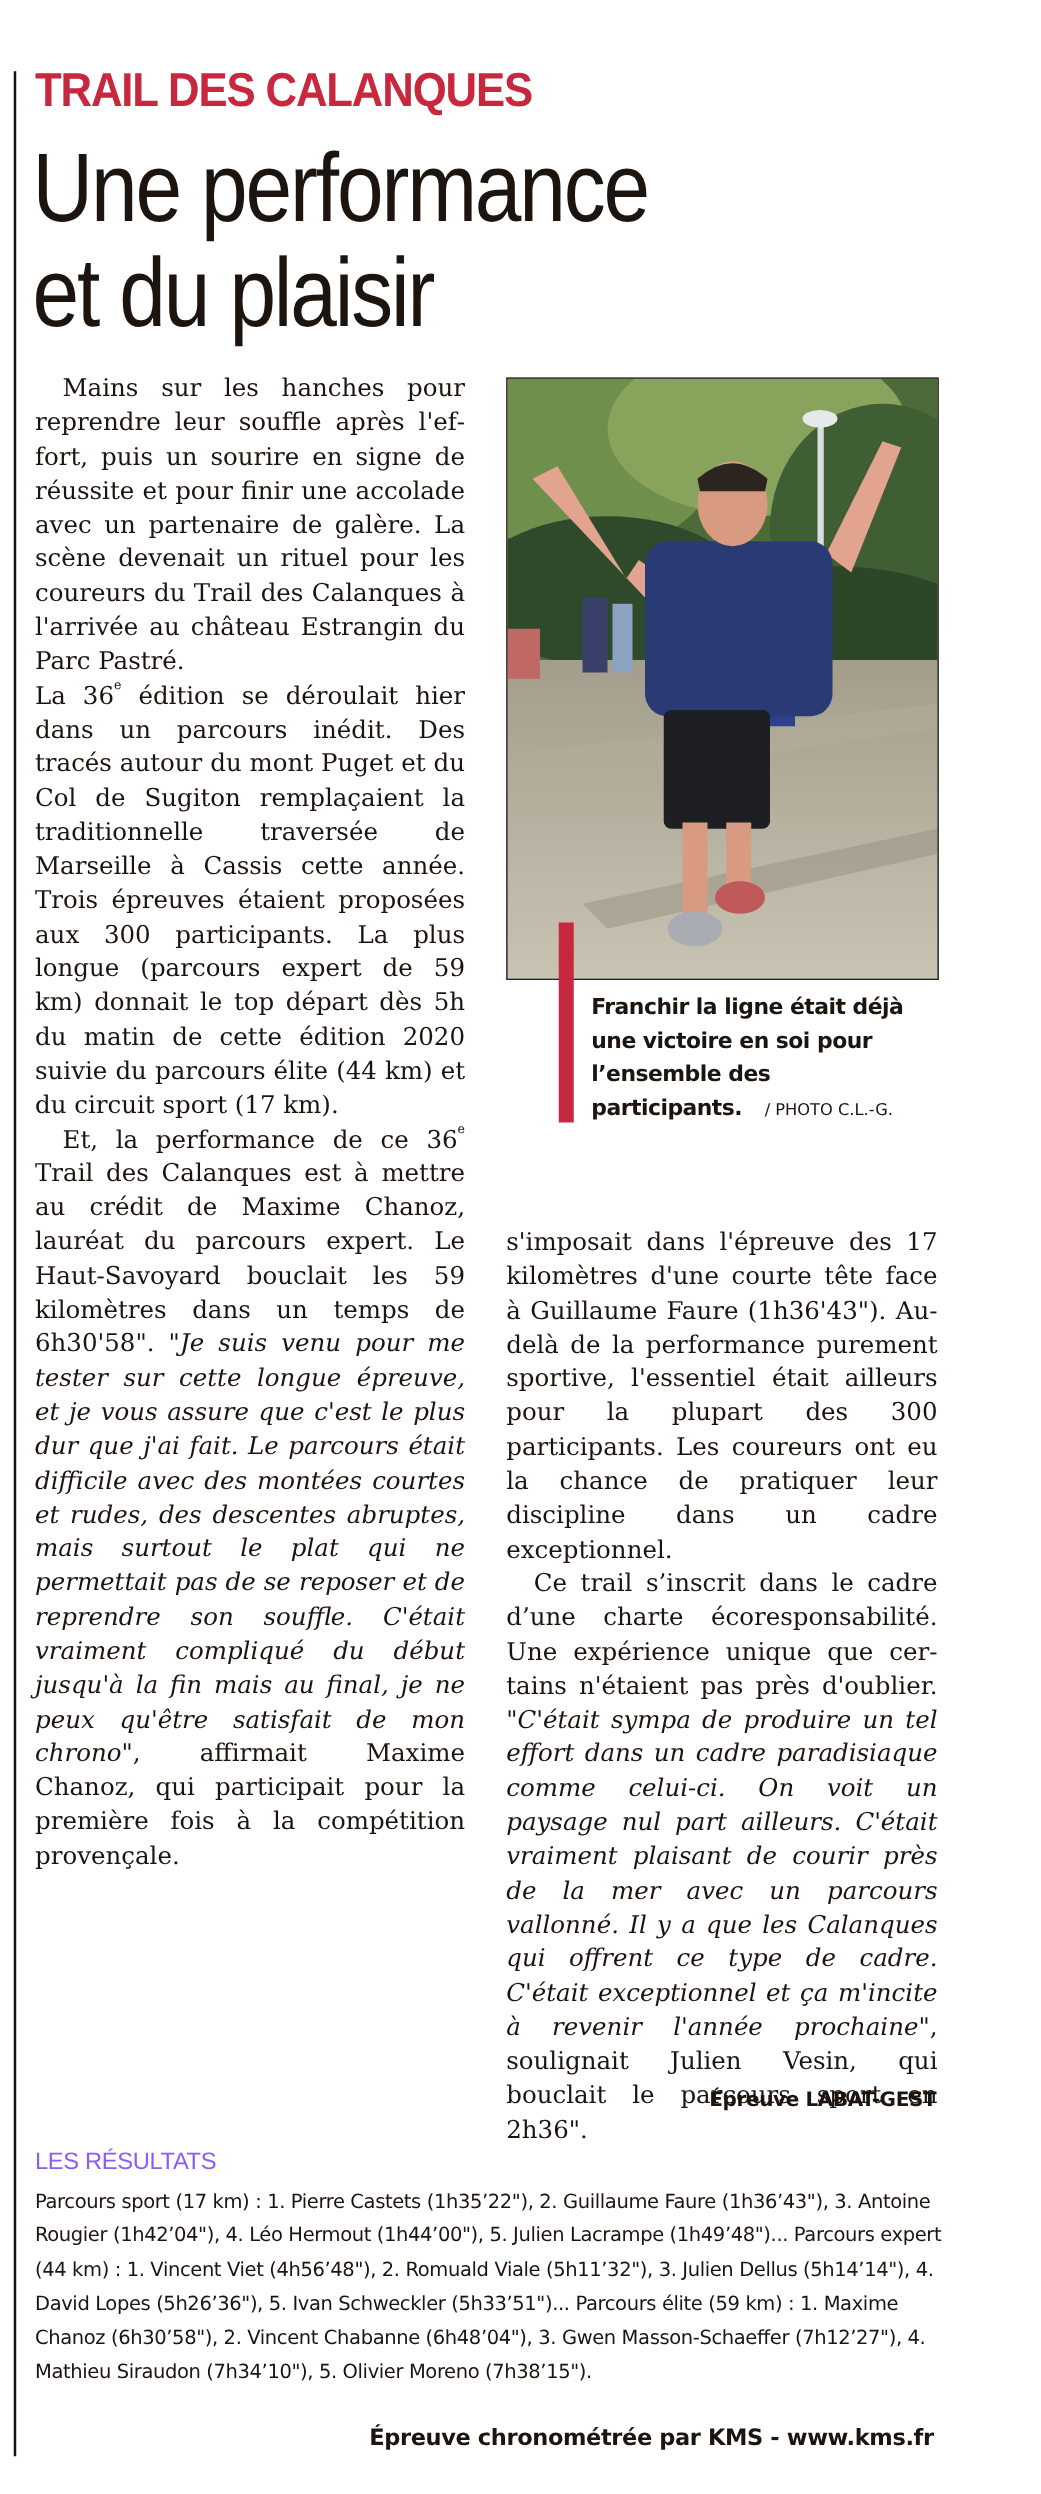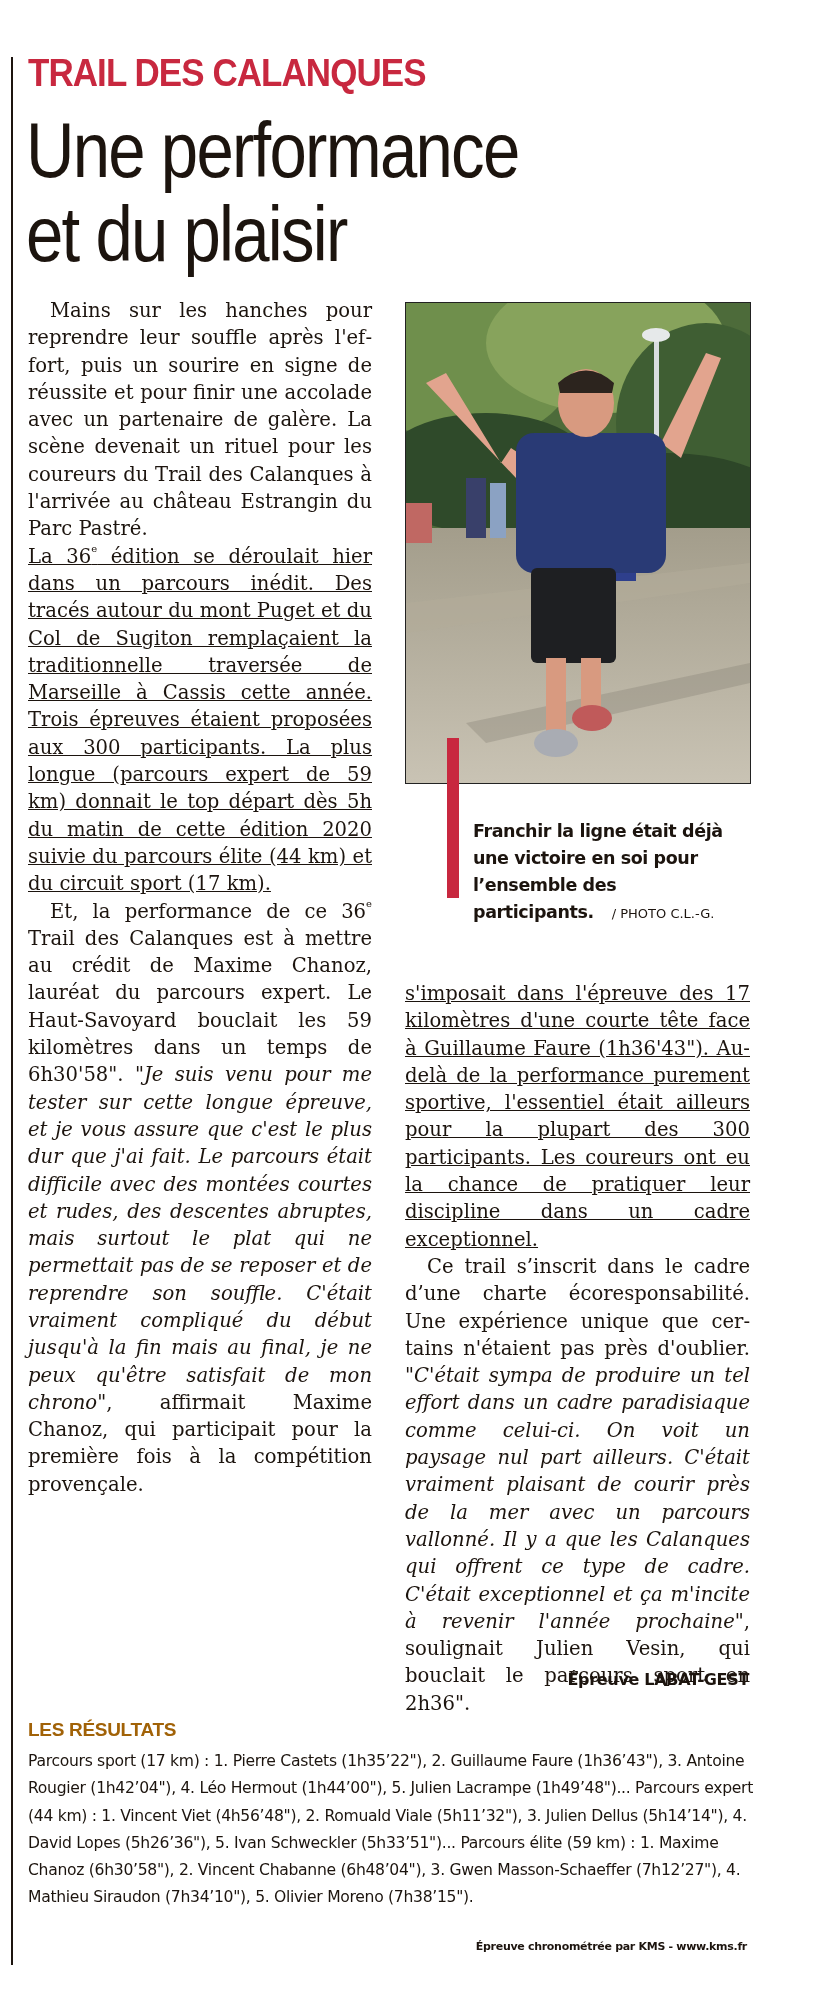--- a/index.html
+++ b/index.html
@@ -2,35 +2,35 @@
 <html><head>
 <meta charset="utf-8">
 <style>
   html, body { margin: 0; padding: 0; background: #ffffff; }
   body { width: 833px; height: 1995px; position: relative; overflow: hidden; color: #1c140e; }
   .frame-line { position: absolute; left: 11px; top: 57px; width: 2px; height: 1908px; background: #1c140e; }
   .kicker { position: absolute; left: 28px; top: 52px; font-family: "Liberation Sans", sans-serif; font-weight: bold; font-size: 38px; letter-spacing: -1px; color: #c8283f; transform: scaleX(0.92); transform-origin: left; }
   .headline { position: absolute; left: 26px; top: 108px; font-family: "Liberation Sans", sans-serif; font-weight: normal; font-size: 78px; line-height: 84px; letter-spacing: -2px; color: #1c140e; transform: scaleX(0.86); transform-origin: left; }
   .col { position: absolute; font-family: "DejaVu Serif", serif; font-size: 19.6px; line-height: 27.3px; text-align: justify; hyphens: manual; }
   .col p { margin: 0; text-indent: 22px; }
-  .col p.noindent { text-indent: 0; text-decoration: underline; }
+  .col p.noindent { text-indent: 0; }
   .col1 { left: 28px; top: 297px; width: 344px; }
   .col2 { left: 405px; top: 980px; width: 345px; }
   .col em { font-style: italic; }
   .subhead { font-family: "DejaVu Sans", sans-serif; font-weight: bold; font-size: 20px; line-height: 28px; margin-top: 20px; padding-left: 22px; text-align: left; letter-spacing: -0.5px; }
   sup { font-size: 10px; vertical-align: top; line-height: 12px; }
   .photo { position: absolute; left: 405px; top: 302px; width: 344px; height: 480px; border: 1px solid #222; overflow: hidden; background: #8f8b78; }
   .caption-bar { position: absolute; left: 447px; top: 738px; width: 12px; height: 160px; background: #c8283f; }
-  .caption { position: absolute; left: 473px; top: 793px; width: 280px; font-family: "DejaVu Sans", sans-serif; font-weight: bold; font-size: 17.5px; line-height: 27px; letter-spacing: -0.4px; margin-top: 25px; }
+  .caption { position: absolute; left: 473px; top: 793px; width: 280px; font-family: "DejaVu Sans", sans-serif; font-weight: bold; font-size: 17.5px; line-height: 27px; letter-spacing: -0.4px; }
   .credit { font-weight: normal; font-size: 13px; margin-left: 18px; letter-spacing: 0; }
   .byline { position: absolute; right: 84px; top: 1670px; font-family: "DejaVu Sans", sans-serif; font-weight: bold; font-size: 16px; letter-spacing: -0.3px; }
-  .results-title { position: absolute; left: 28px; top: 1719px; font-family: "Liberation Sans", sans-serif; font-size: 19px; font-weight: bold; color: #a16207; letter-spacing: -0.3px; }
+  .results-title { position: absolute; left: 28px; top: 1719px; font-family: "Liberation Sans", sans-serif; font-size: 19px; font-weight: normal; color: #8b5cf6; letter-spacing: -0.3px; }
   .results { position: absolute; left: 28px; top: 1748px; width: 730px; font-family: "DejaVu Sans", sans-serif; font-size: 15.6px; line-height: 27.3px; letter-spacing: -0.3px; }
   .results b { font-weight: normal; }
-  .timing { position: absolute; right: 86px; top: 1940px; font-family: "DejaVu Sans", sans-serif; font-weight: bold; font-size: 11px; letter-spacing: -0.3px; }
+  .timing { position: absolute; right: 86px; top: 1940px; font-family: "DejaVu Sans", sans-serif; font-weight: bold; font-size: 18px; letter-spacing: -0.3px; }
 </style>
 </head>
 <body>
 
 <div class="frame-line"></div>
 
 <div class="kicker">TRAIL DES CALANQUES</div>
 
 <h1 class="headline" style="margin:0;">
   <span>Une performance</span><br>

